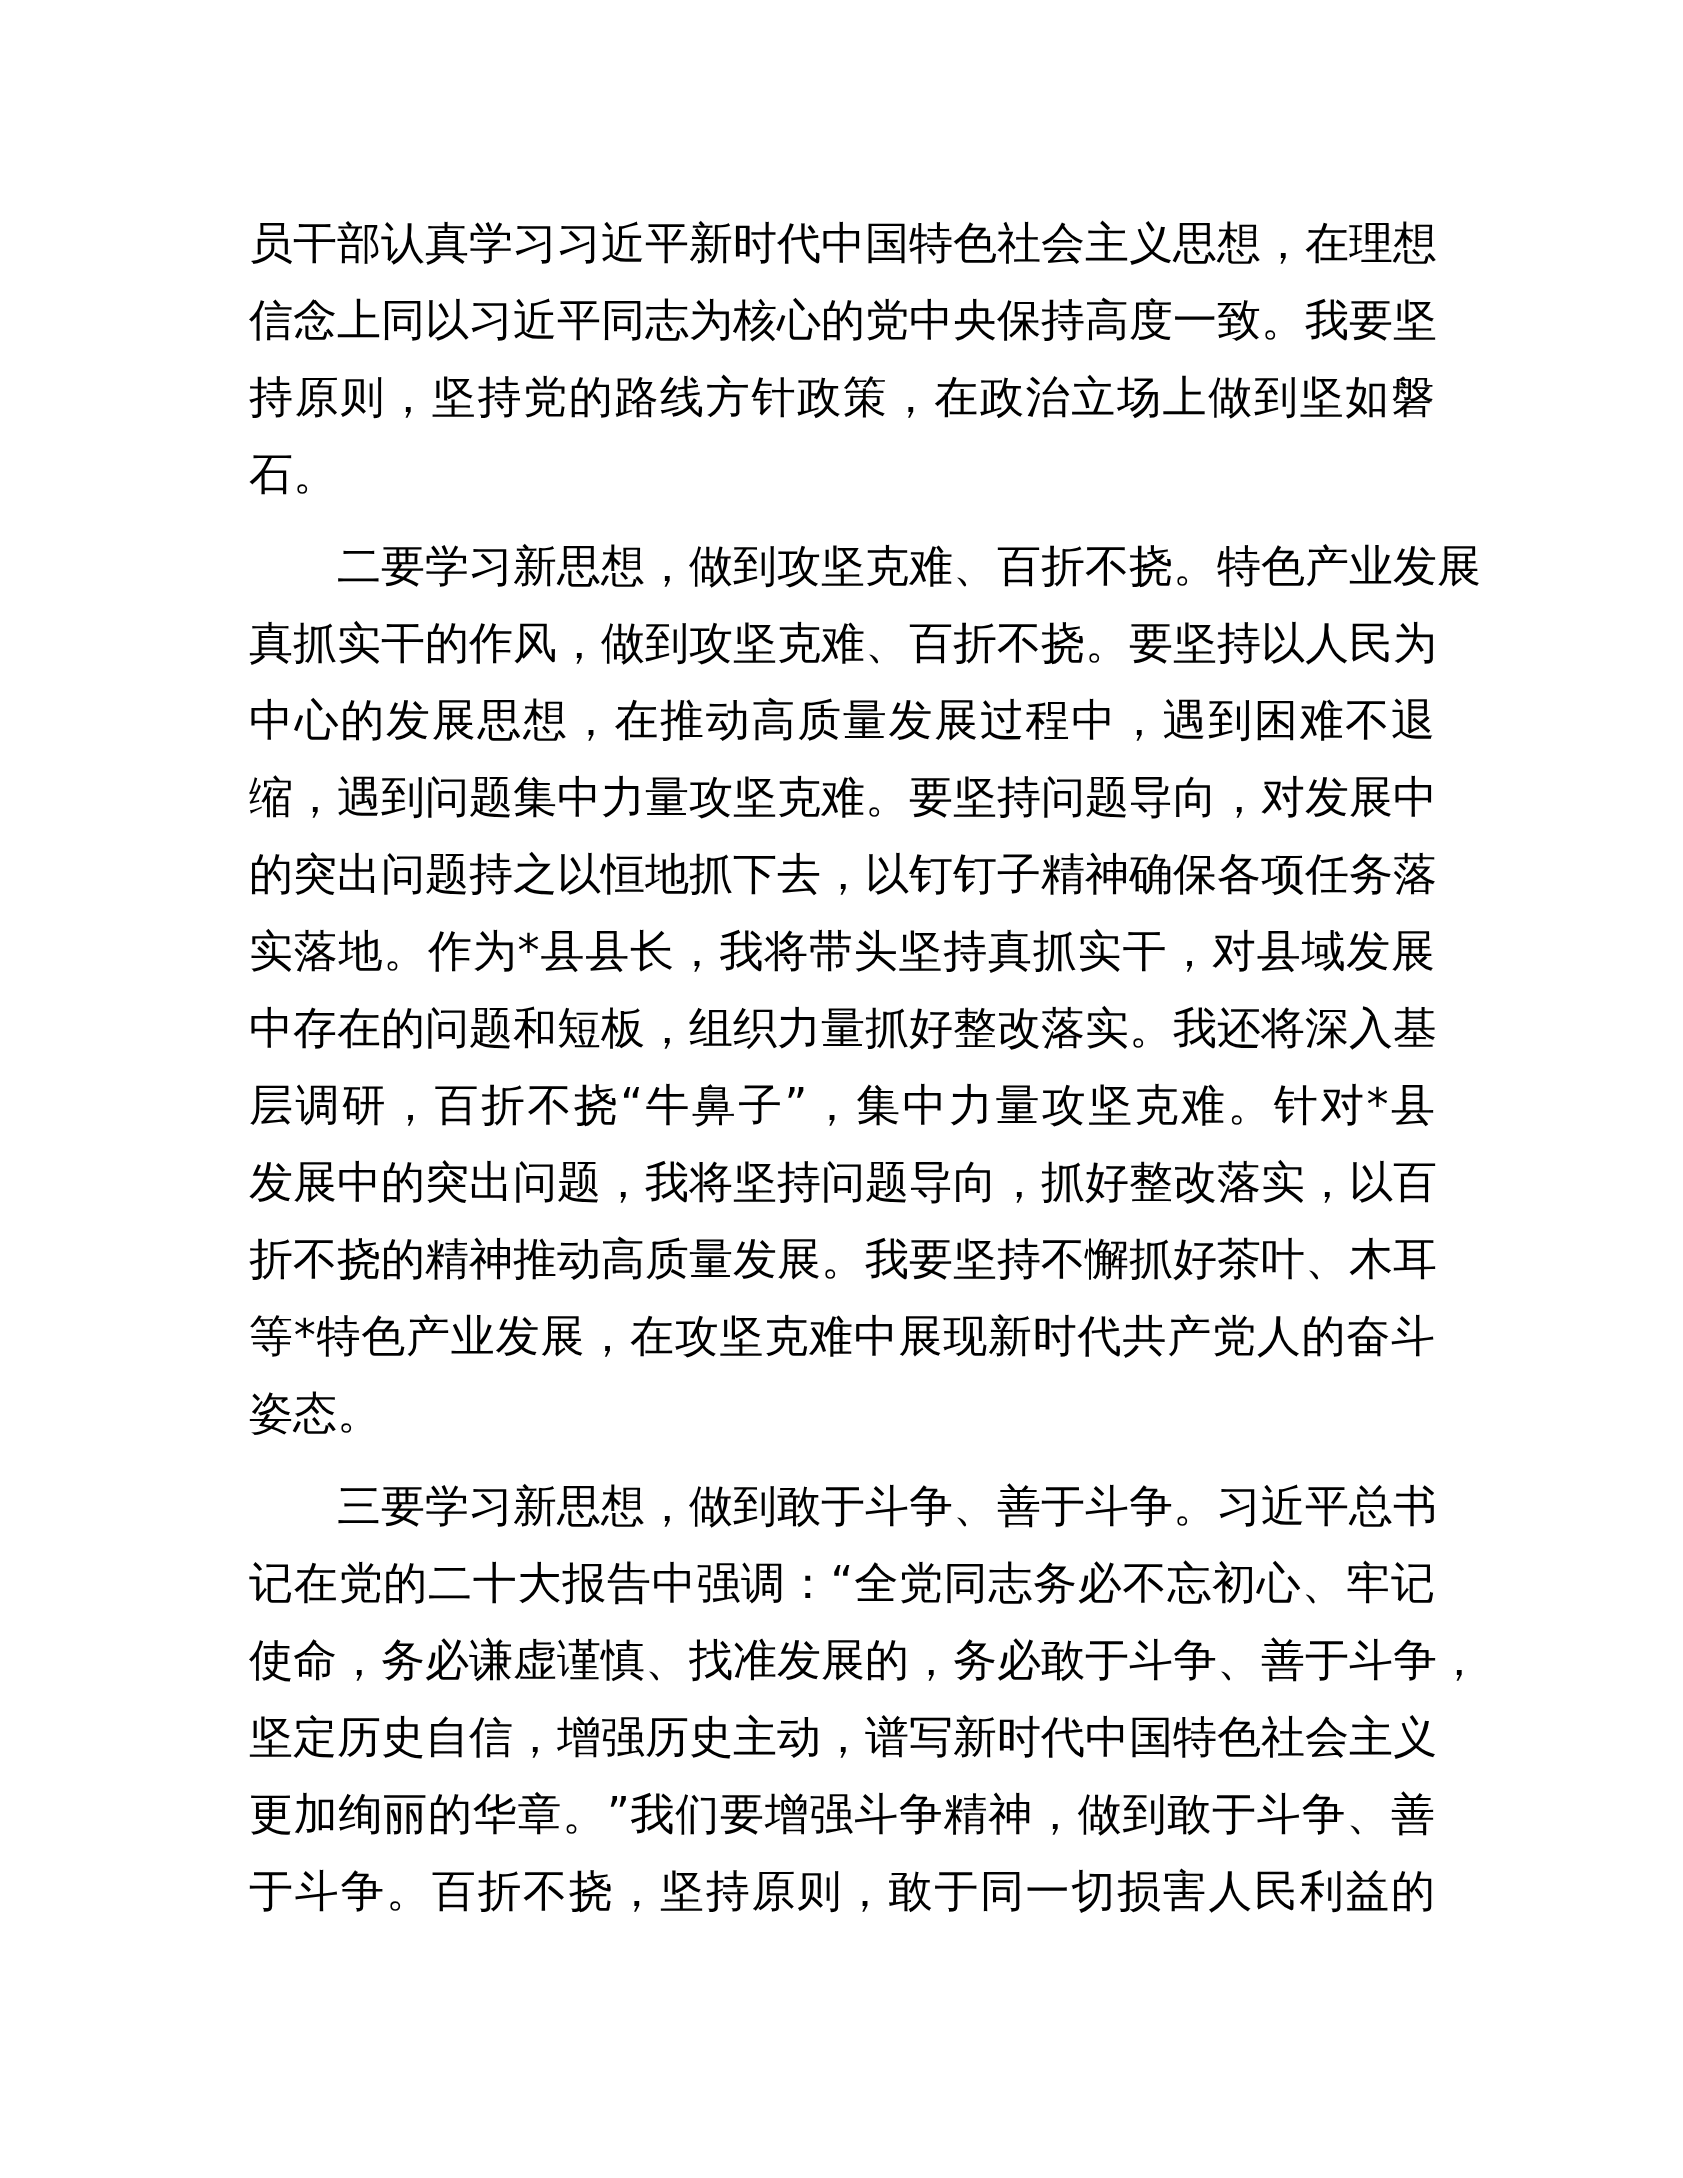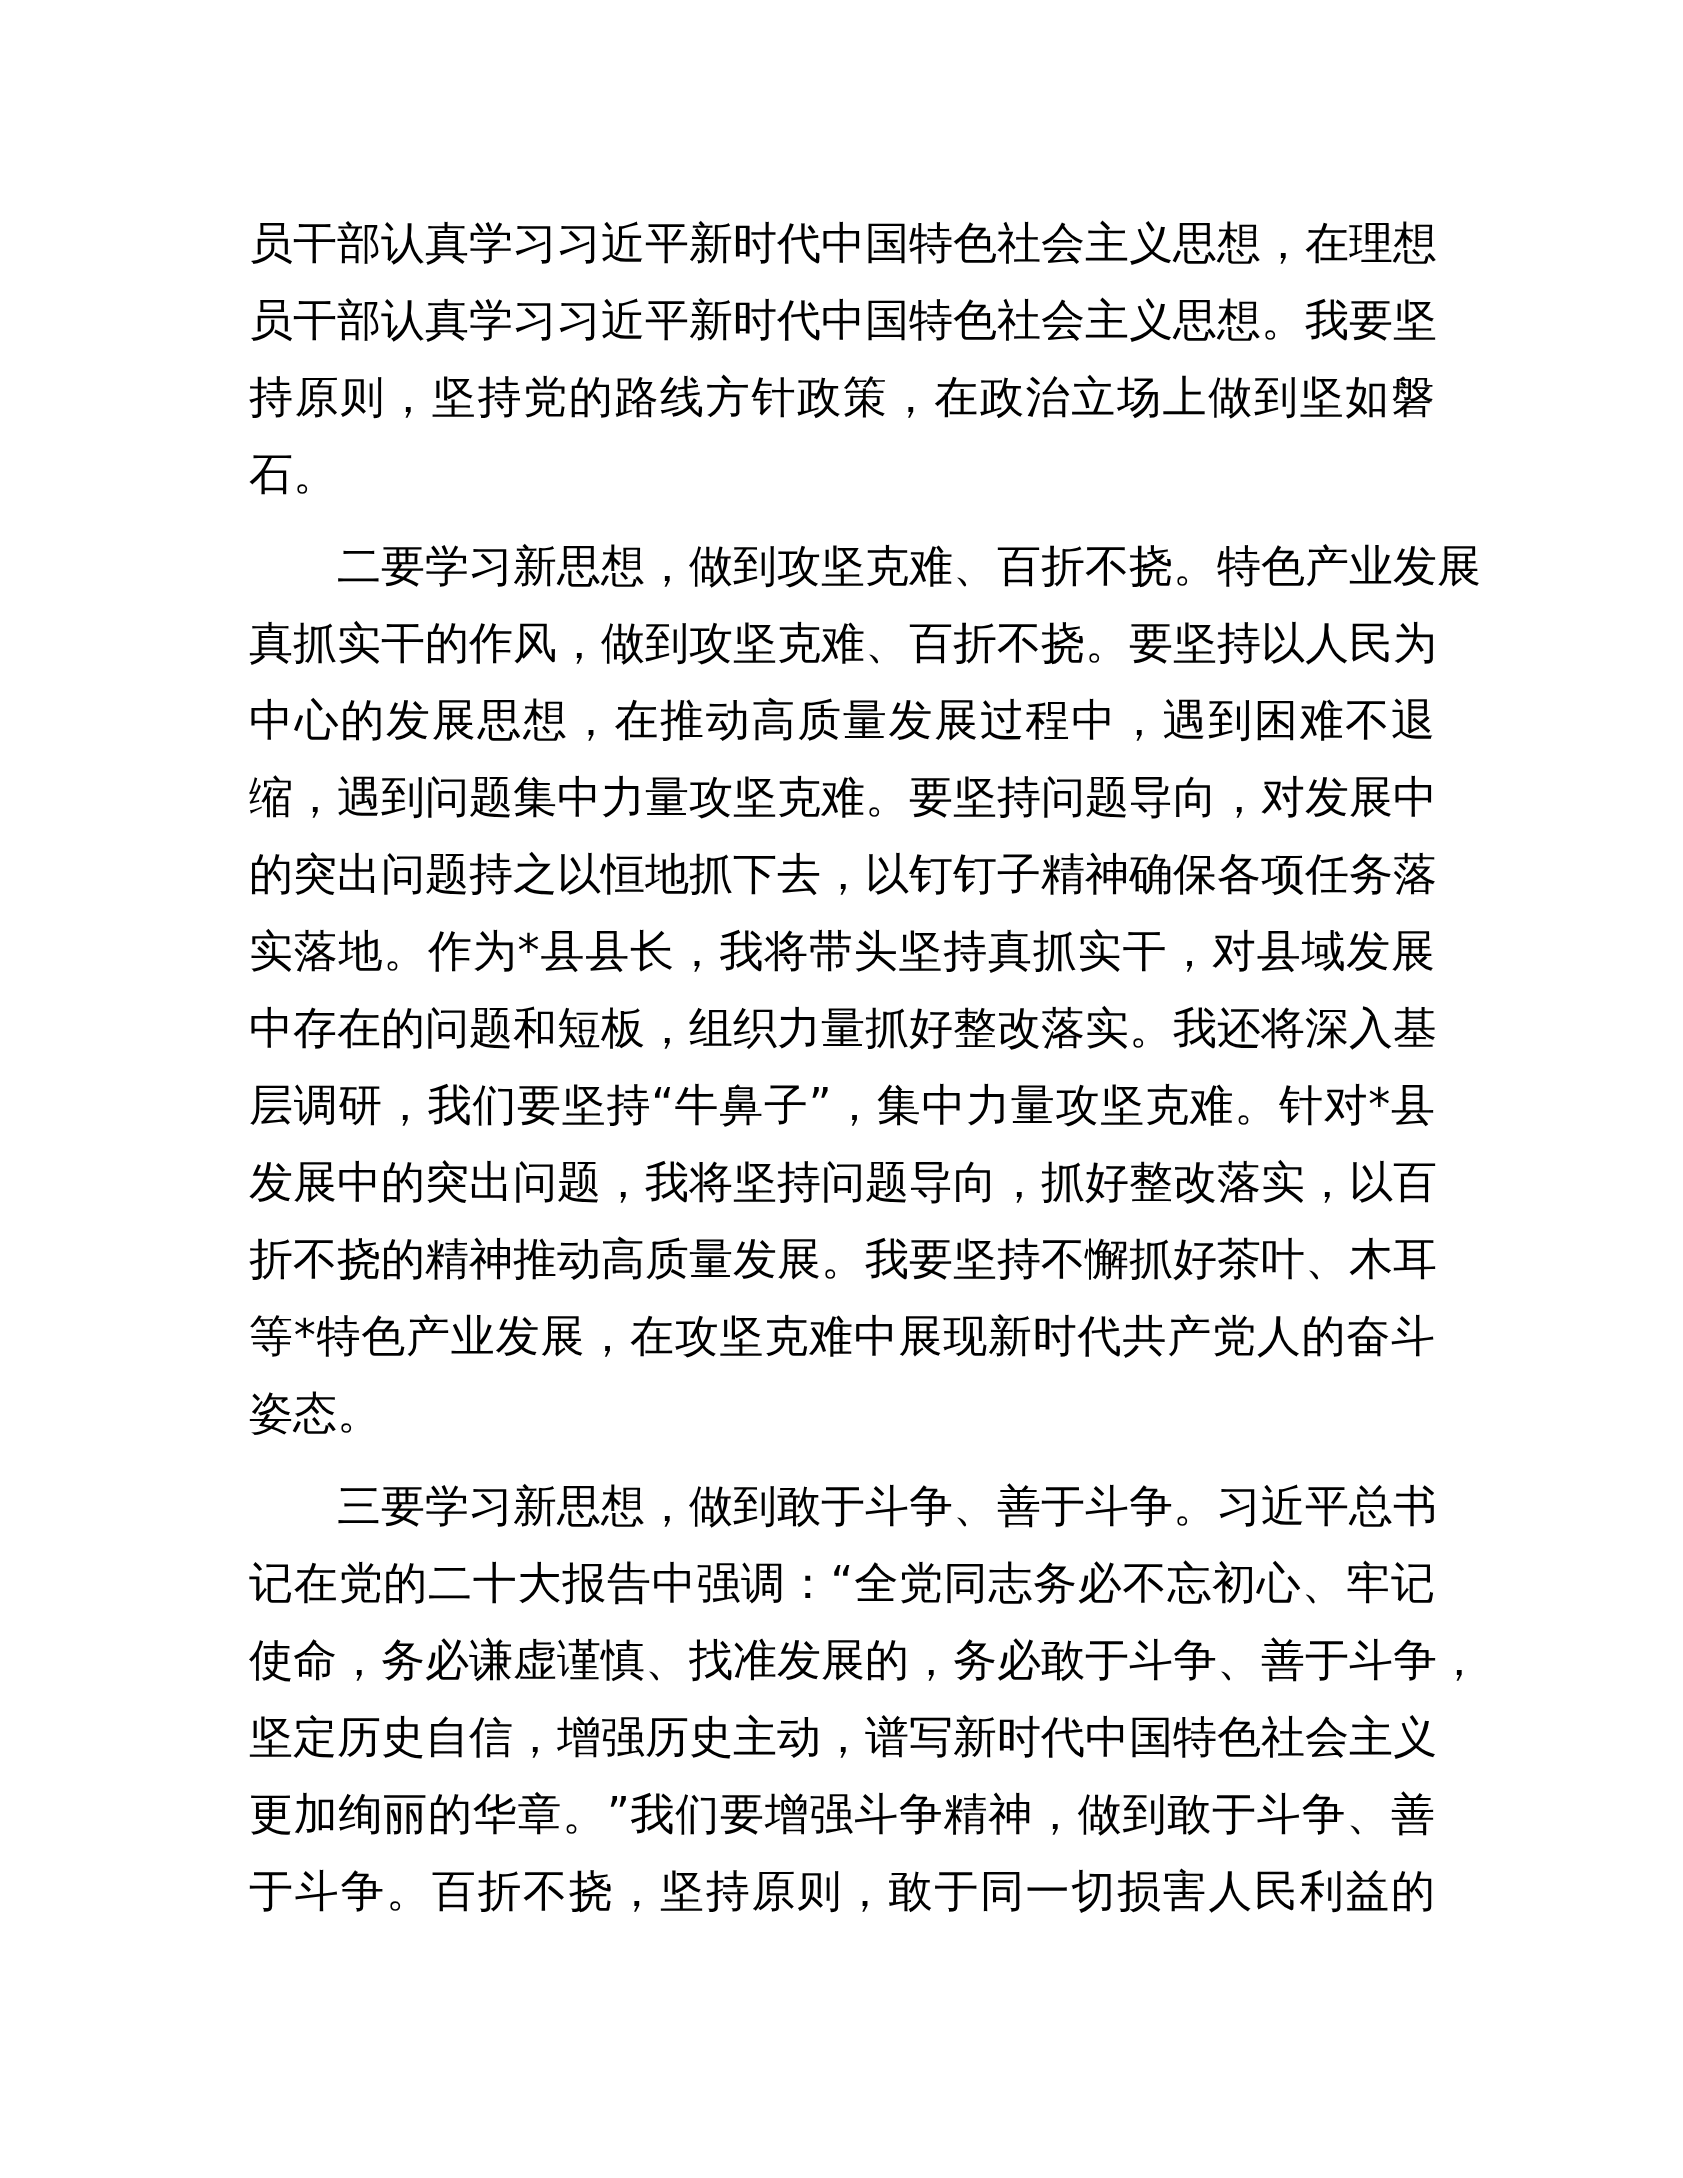--- a/index.html
+++ b/index.html
@@ -51,34 +51,34 @@
     }
   </style>
 </head>
 <body>
 
 <div class="page">
   <div class="body-text">
 
     <p class="para">
       <span class="line">员干部认真学习习近平新时代中国特色社会主义思想，在理想</span>
-      <span class="line">员干部认真学习习近平新时代中国特色社会主义思想。我要坚</span>
+      <span class="line">信念上同以习近平同志为核心的党中央保持高度一致。我要坚</span>
       <span class="line">持原则，坚持党的路线方针政策，在政治立场上做到坚如磐</span>
       <span class="line last">石。</span>
     </p>
 
     <p class="para">
       <span class="line indent">二要学习新思想，做到攻坚克难、百折不挠。特色产业发展</span>
       <span class="line">真抓实干的作风，做到攻坚克难、百折不挠。要坚持以人民为</span>
       <span class="line">中心的发展思想，在推动高质量发展过程中，遇到困难不退</span>
       <span class="line">缩，遇到问题集中力量攻坚克难。要坚持问题导向，对发展中</span>
       <span class="line">的突出问题持之以恒地抓下去，以钉钉子精神确保各项任务落</span>
       <span class="line">实落地。作为*县县长，我将带头坚持真抓实干，对县域发展</span>
       <span class="line">中存在的问题和短板，组织力量抓好整改落实。我还将深入基</span>
-      <span class="line">层调研，我们要坚持“牛鼻子”，集中力量攻坚克难。针对*县</span>
+      <span class="line">层调研，百折不挠“牛鼻子”，集中力量攻坚克难。针对*县</span>
       <span class="line">发展中的突出问题，我将坚持问题导向，抓好整改落实，以百</span>
       <span class="line">折不挠的精神推动高质量发展。我要坚持不懈抓好茶叶、木耳</span>
       <span class="line">等*特色产业发展，在攻坚克难中展现新时代共产党人的奋斗</span>
       <span class="line last">姿态。</span>
     </p>
 
     <p class="para">
       <span class="line indent">三要学习新思想，做到敢于斗争、善于斗争。习近平总书</span>
       <span class="line">记在党的二十大报告中强调：“全党同志务必不忘初心、牢记</span>
       <span class="line">使命，务必谦虚谨慎、找准发展的，务必敢于斗争、善于斗争，</span>

